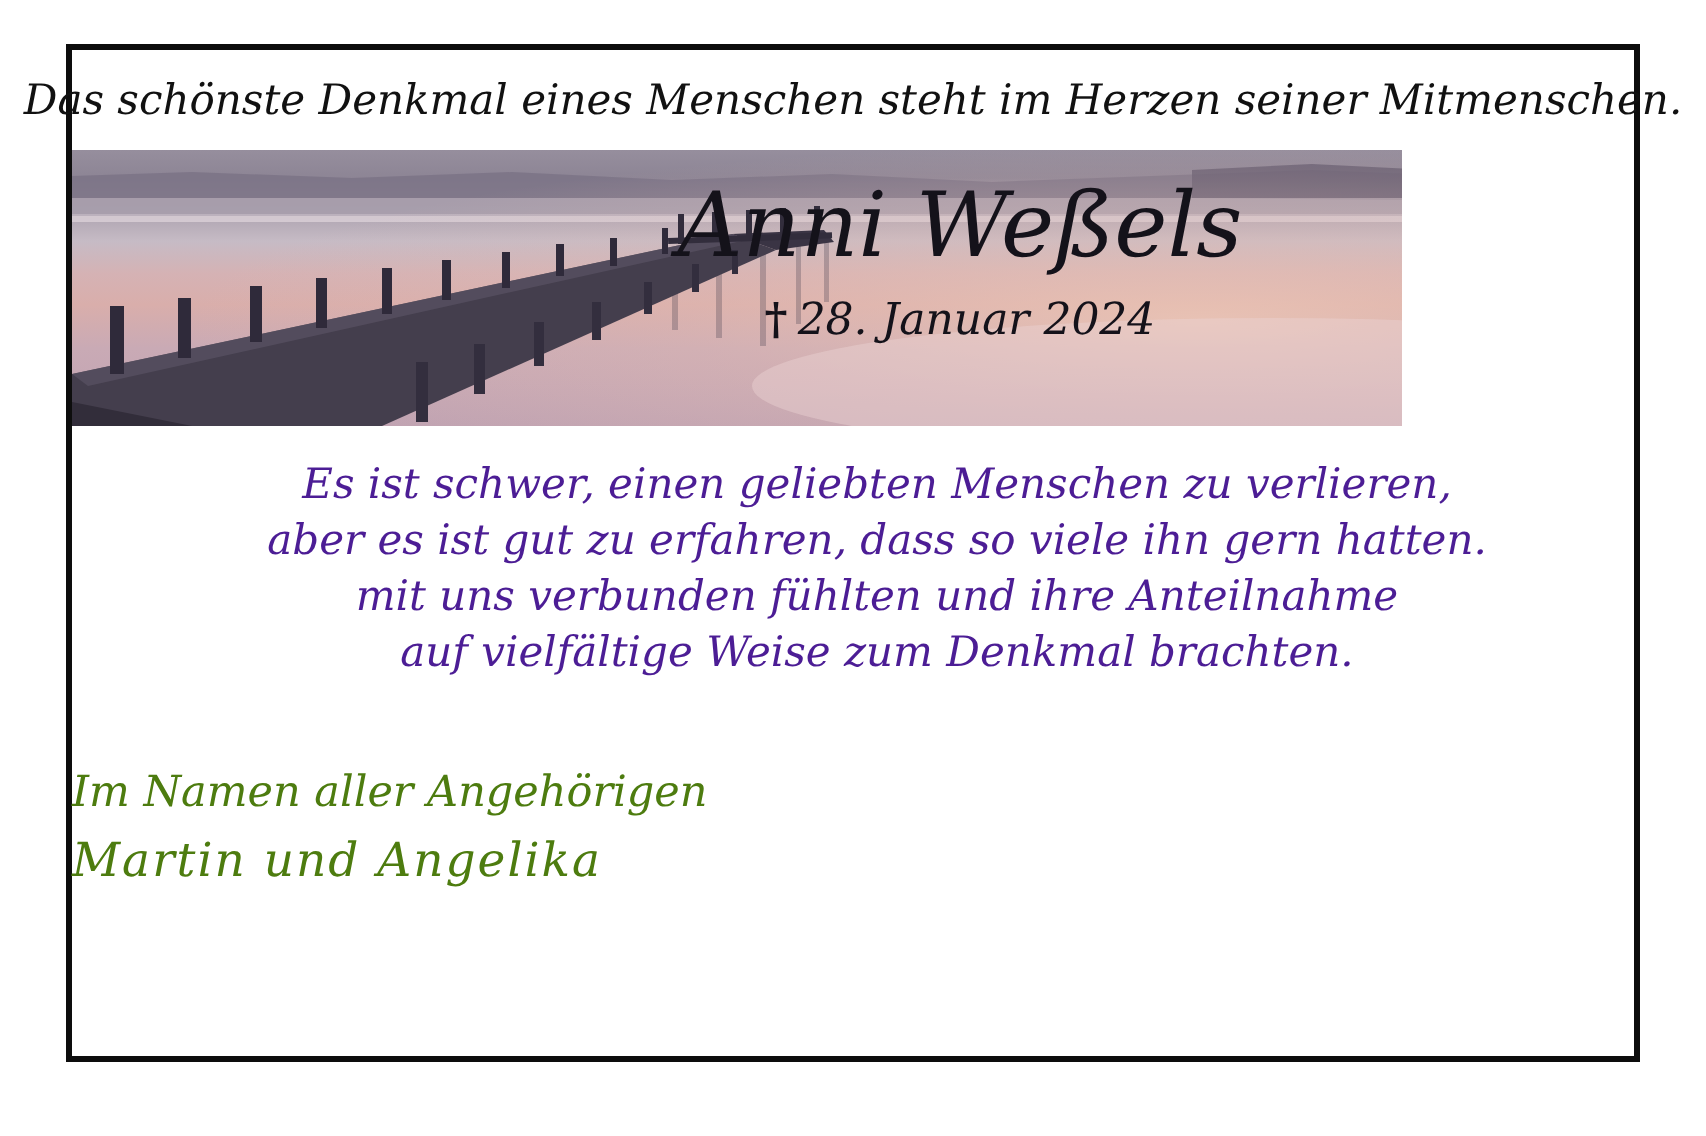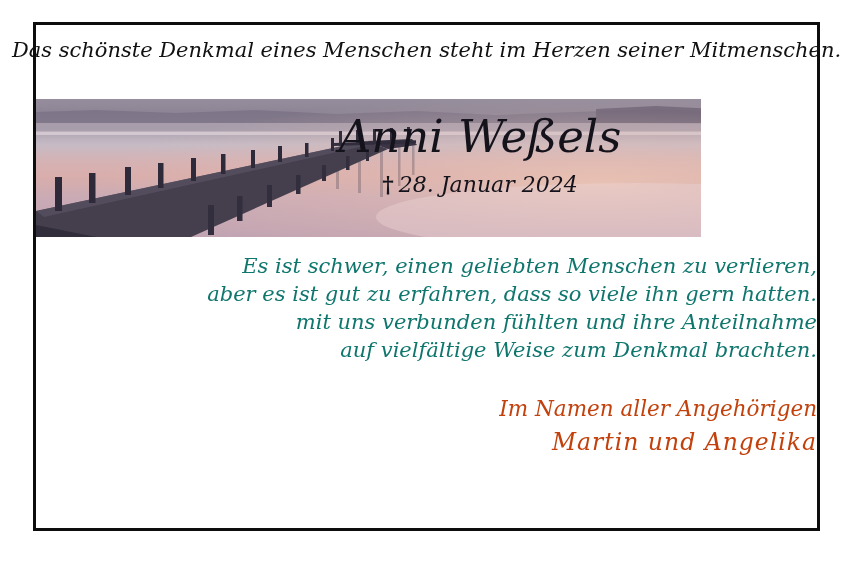--- a/index.html
+++ b/index.html
@@ -29,21 +29,20 @@
     font-style: italic;
     font-size: 21px;
     color: #111111;
     white-space: nowrap;
   }
   .photo {
     position: relative;
     width: 665px;
     height: 138px;
     overflow: hidden;
-    margin-top: 24px;
   }
   .photo svg {
     display: block;
     width: 781px;
     height: 138px;
   }
   .photo-overlay {
     position: absolute;
     top: 14px;
     right: 6px;
@@ -61,33 +60,33 @@
     font-style: italic;
     font-size: 22px;
   }
   .dagger {
     font-style: normal;
     font-weight: bold;
     margin-right: 5px;
   }
   .body-text {
     margin-top: 15px;
-    text-align: right;
+    text-align: center;
     font-style: italic;
     font-size: 21px;
     line-height: 28px;
-    color: #0f766e;
+    color: #4c1d95;
     white-space: nowrap;
     margin-left: 24px;
   }
   .signature {
-    margin-top: 32px;
-    text-align: right;
-    font-style: italic;
-    color: #c2410c;
+    margin-top: 44px;
+    text-align: left;
+    font-style: italic;
+    color: #4d7c0f;
   }
   .sig-intro {
     font-size: 21.5px;
     line-height: 26px;
   }
   .sig-family {
     font-size: 23.5px;
     line-height: 30px;
     margin-top: 5px;
     letter-spacing: 1px;

